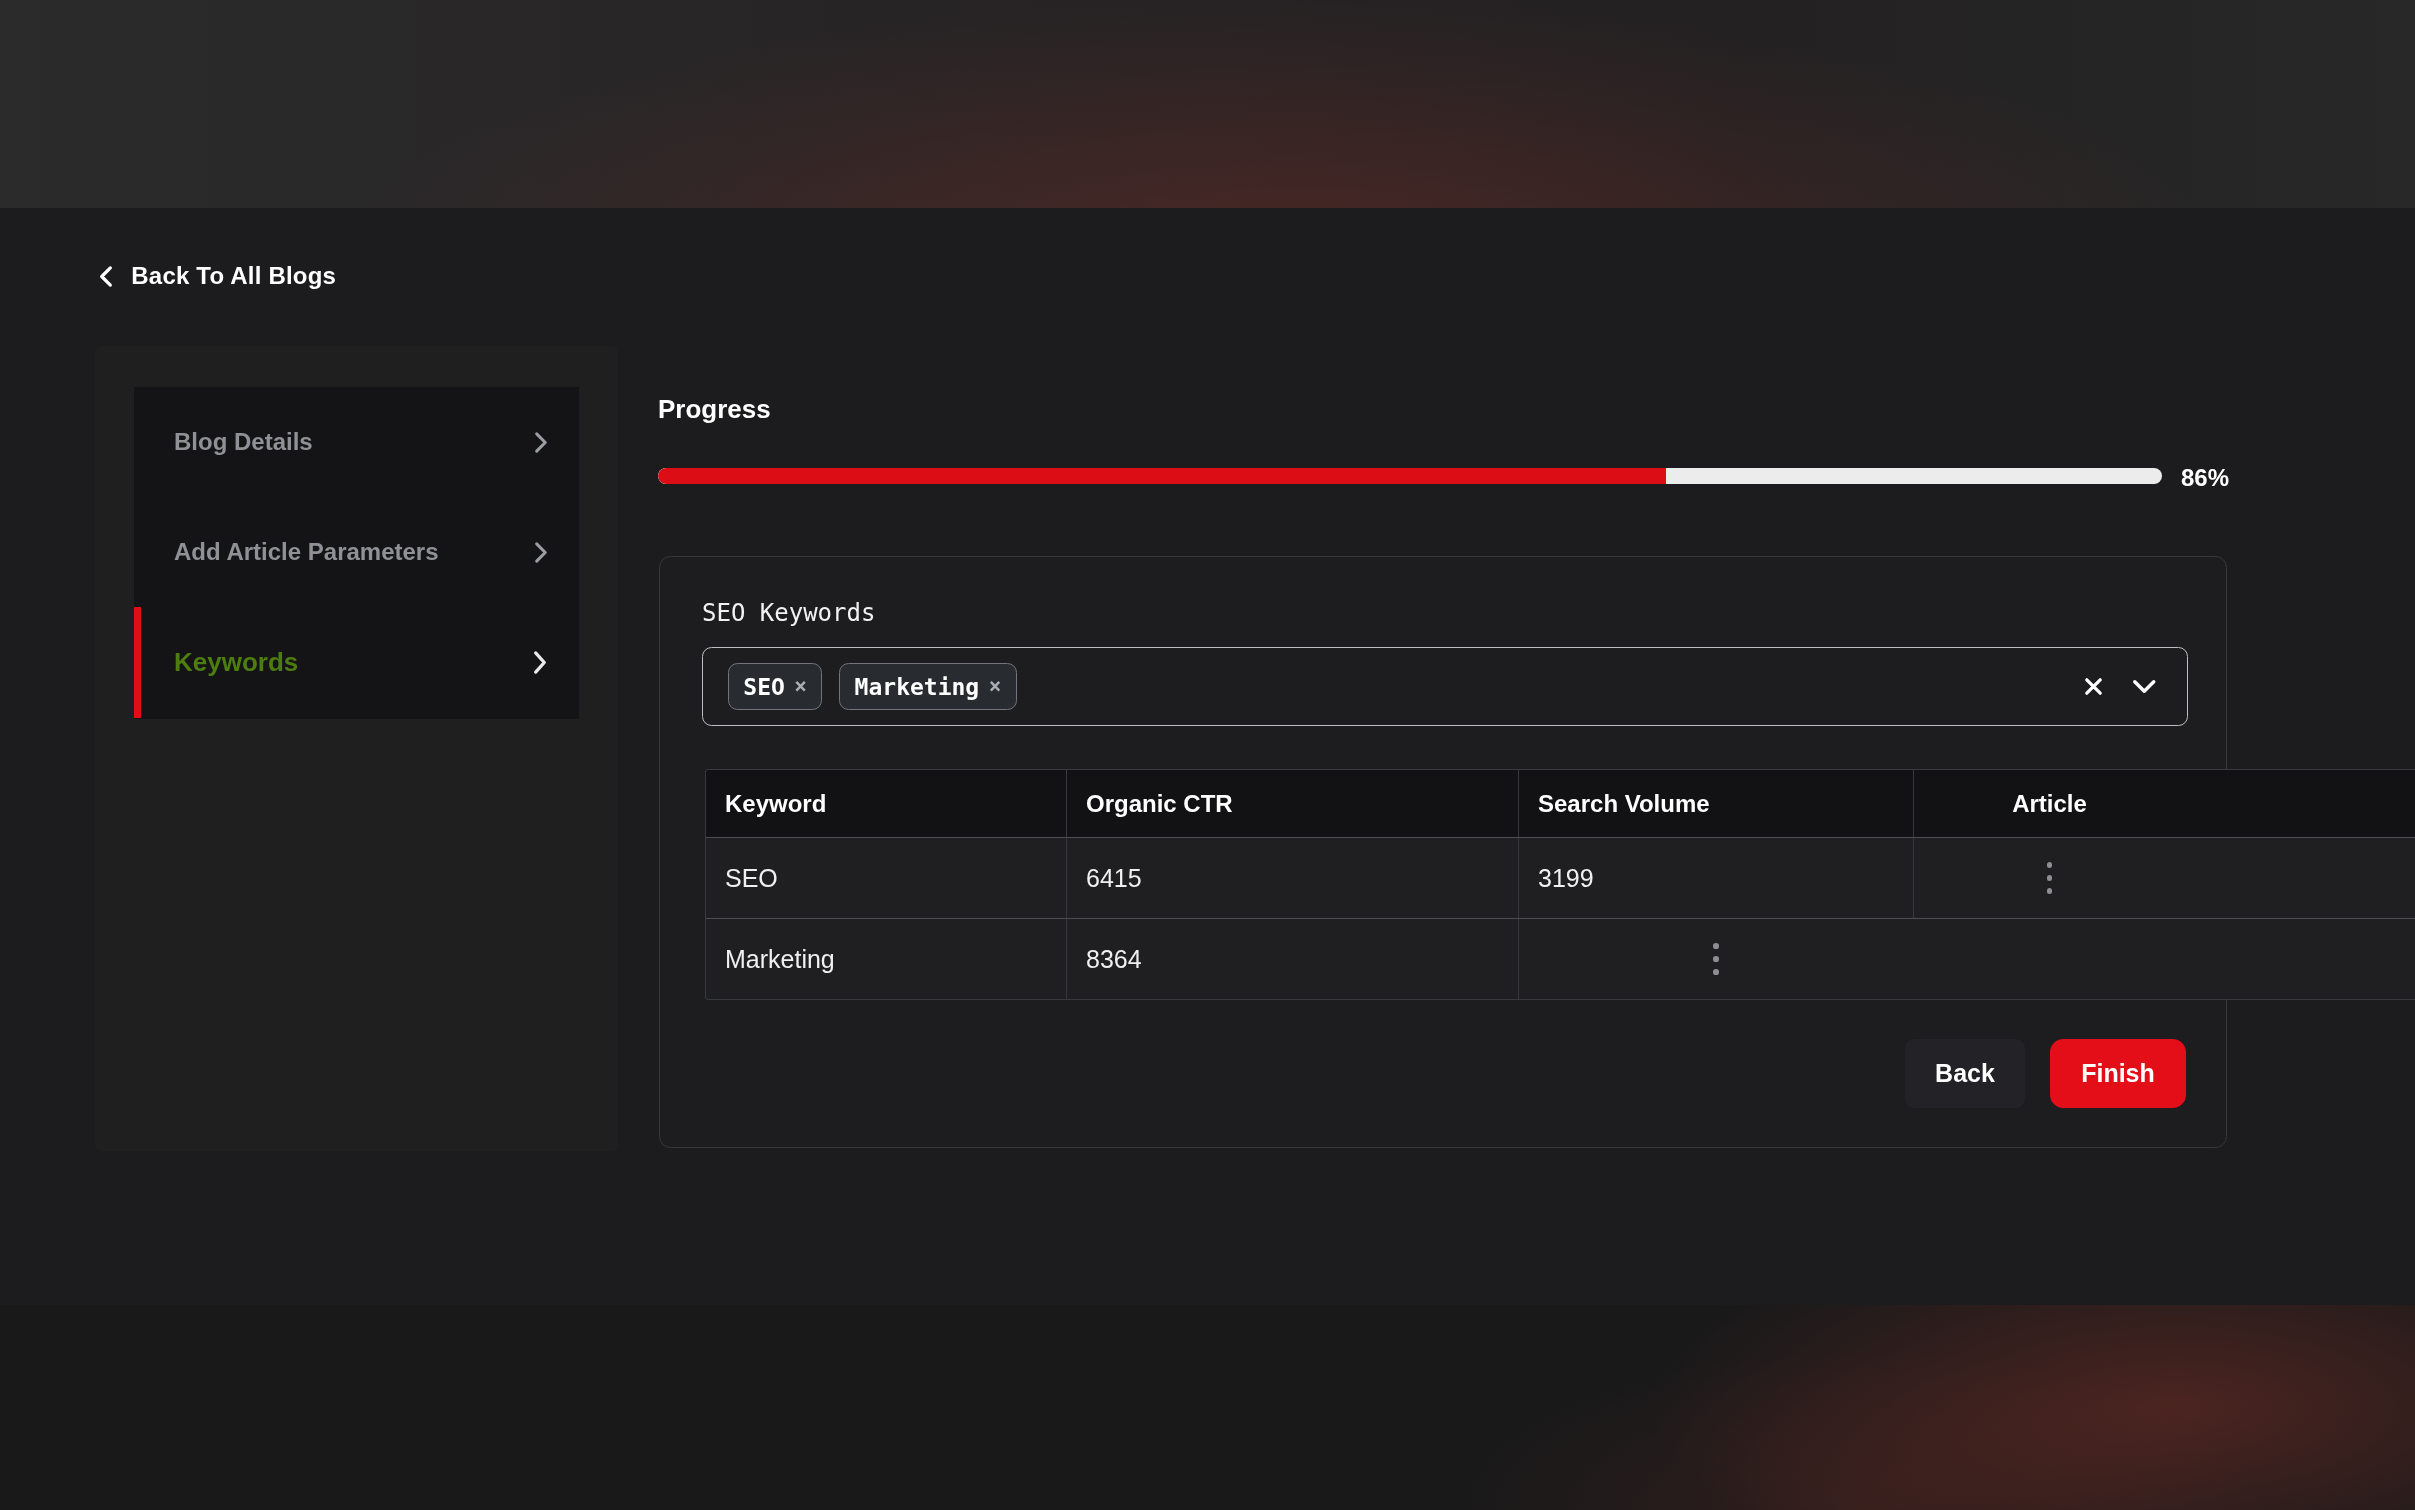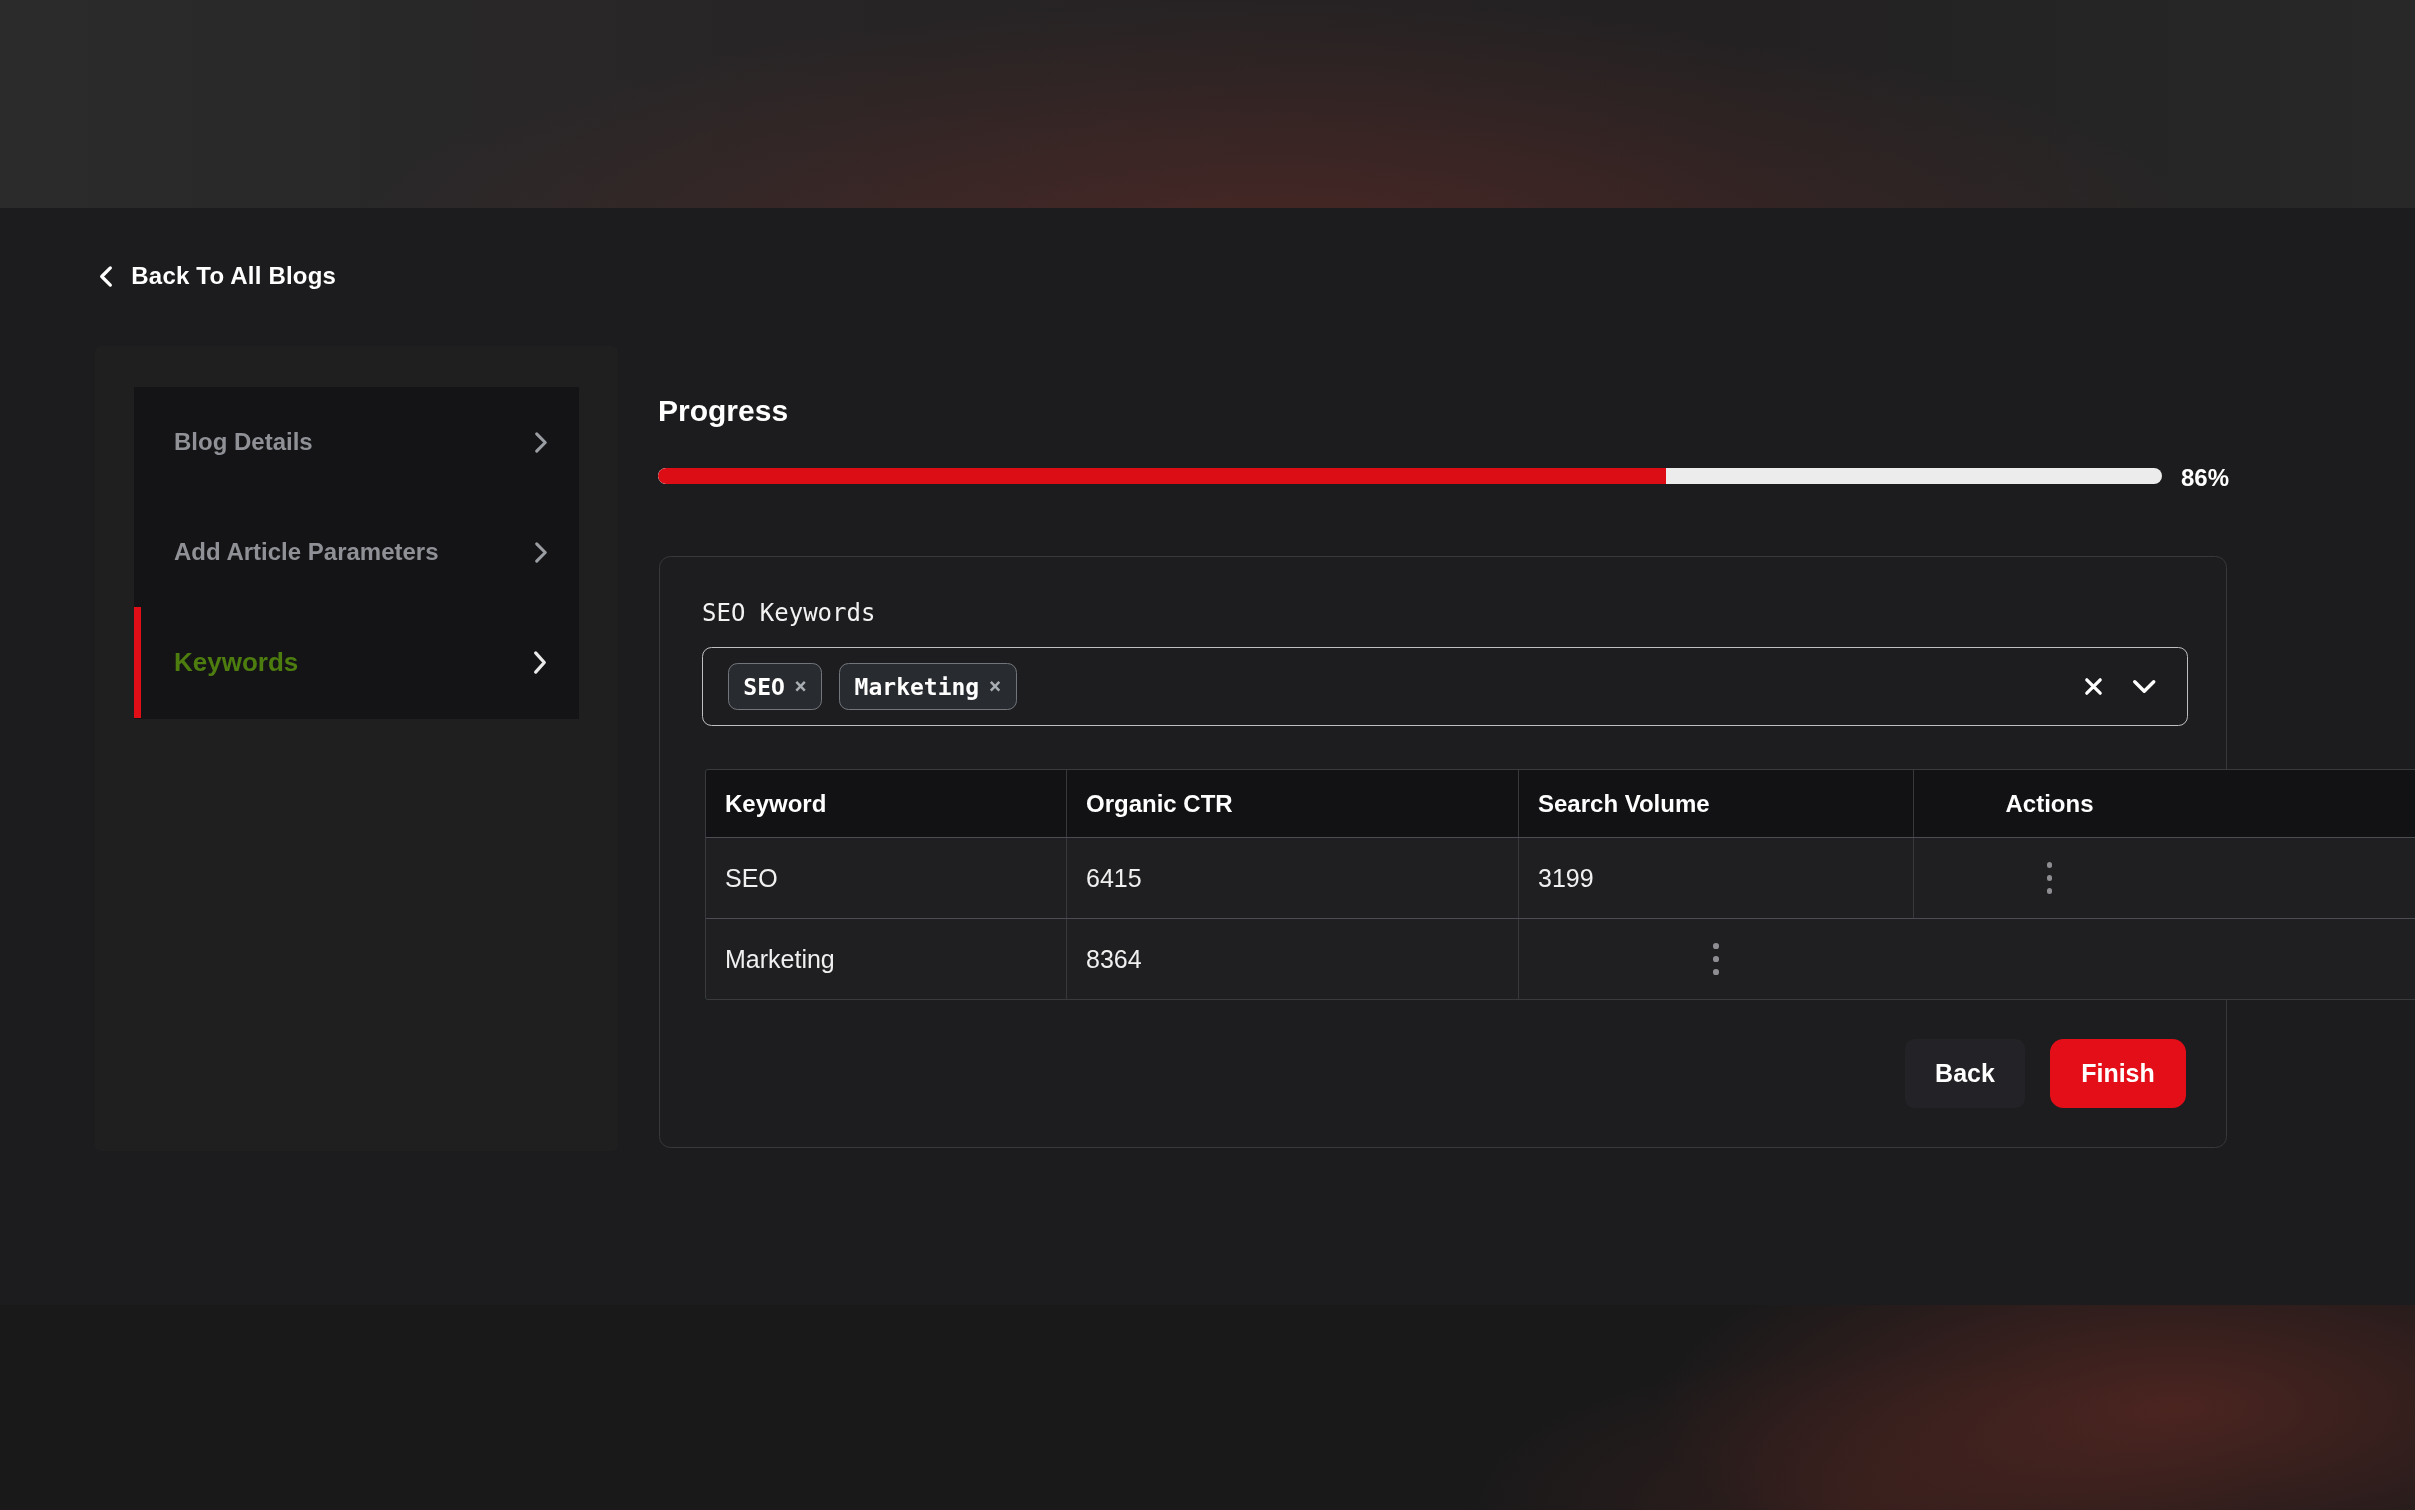--- a/index.html
+++ b/index.html
@@ -37,21 +37,21 @@
     background:#141416; }
   .step { position:relative; height:110px; display:flex; align-items:center;
     padding-left:40px; padding-right:28.5px; cursor:pointer; }
   .step .lbl { font-size:24px; font-weight:600; color:#8f9196; }
   .step .chev { margin-left:auto; display:flex; align-items:center; }
   .step.active { height:111px; }
   .step.active .lbl { color:#4d7c0f; font-weight:700; font-size:26px; }
   .step.active::before { content:""; position:absolute; left:0; top:0; bottom:0; width:6.7px; background:#e20e17; }
 
   
-  .progress-title { position:absolute; left:658px; top:394px; font-size:30px; font-weight:700; color:#fff; }
+  .progress-title { position:absolute; left:658px; top:394px; font-size:26px; font-weight:700; color:#fff; }
   .progress-bar { position:absolute; left:658px; top:468px; width:1504px; height:16px;
     background:#ececec; border-radius:8.6px; overflow:hidden; }
   .progress-fill { height:100%; background:#dd0d15; border-radius:8.6px 0 0 8.6px; }
   .progress-label { position:absolute; left:2181px; top:464px; font-size:24px; font-weight:700; color:#fff; }
 
   
   .card { position:absolute; left:659px; top:556px; width:1568px; height:592px;
     background:#1d1d1f; border:1px solid #38383b; border-radius:11.4px; }
   .field-label { position:absolute; left:42px; top:42px;
     font-family:"DejaVu Sans Mono", monospace; font-size:24px; color:#f2f2f2; }
@@ -169,21 +169,21 @@
             </svg>
         </button>
       </span>
     </div>
 
     <div class="table">
       <div class="thead">
         <div class="th">Keyword</div>
         <div class="th">Organic CTR</div>
         <div class="th">Search Volume</div>
-        <div class="th center">Actions</div>
+        <div class="th center">Article</div>
       </div>
       <div class="trow">
         <div class="td">SEO</div>
         <div class="td">6415</div>
         <div class="td">3199</div>
         <div class="td center">
           <button class="kebab">
               <span></span>
               <span></span>
               <span></span>

